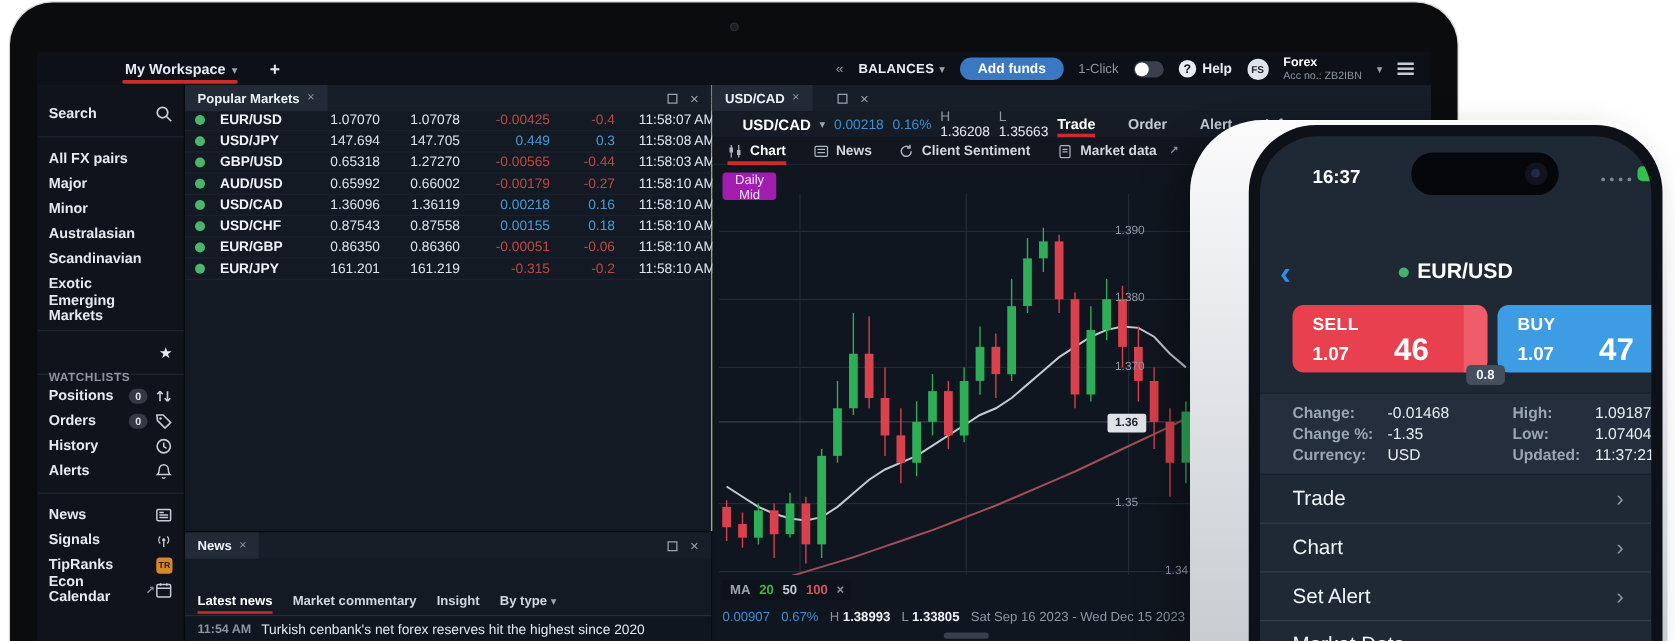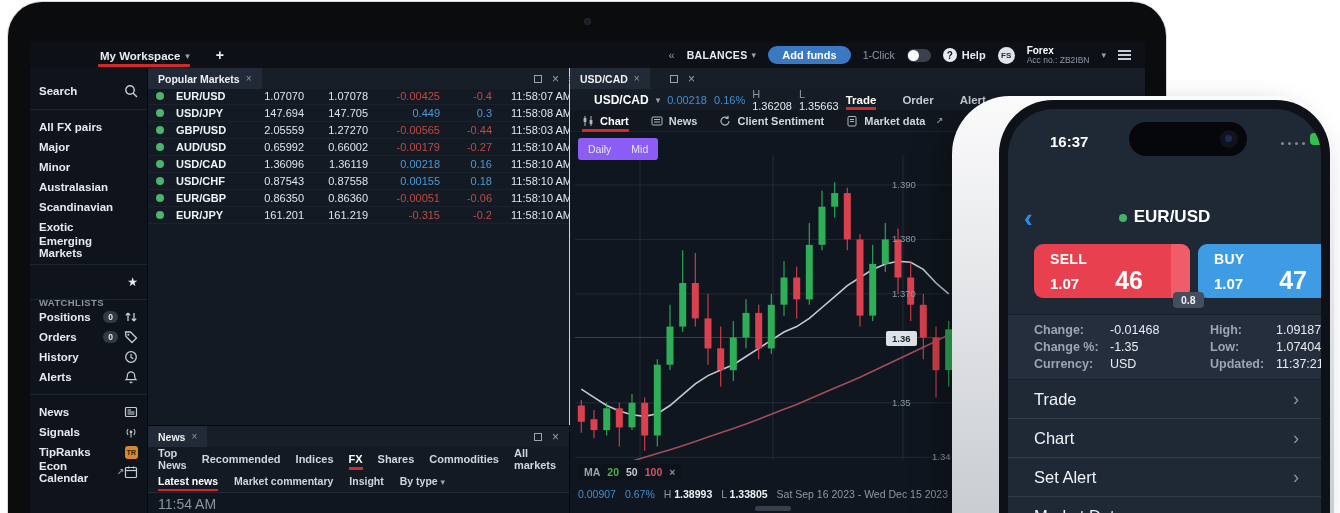--- a/index.html
+++ b/index.html
@@ -81,43 +81,43 @@
   .news-tabs{position:absolute;left:0;top:21px;width:100%;height:23px;display:flex;align-items:center;gap:15px;
              padding:0 10px;color:#cfd6de;font-size:11px;font-weight:bold;background:#141a24;}
   .news-tabs .act{color:#fff;position:relative;}
   .news-tabs .act:after{content:"";position:absolute;left:0;right:0;bottom:-5px;height:2.5px;background:#cf2b2b;}
   .news-sub{position:absolute;left:0;top:44px;width:100%;height:22px;display:flex;align-items:center;gap:16px;
             padding:0 10px;color:#cfd6de;font-size:10.5px;font-weight:bold;}
   .news-sub .act{color:#fff;position:relative;}
   .news-sub .act:after{content:"";position:absolute;left:0;right:0;bottom:-4px;height:2.5px;background:#cf2b2b;}
   .news-item{position:absolute;left:0;top:66px;width:100%;height:22px;display:flex;align-items:center;gap:8px;
              padding:0 10px;border-top:1px solid #232b36;background:#10161f;}
-  .news-item .tm{color:#8b95a2;font-size:14px;flex:none;}
+  .news-item .tm{color:#8b95a2;font-size:10px;flex:none;font-weight:bold;}
   .news-item .hl{color:#e4e9f0;font-size:11px;white-space:nowrap;}
   .nsearch{display:flex;align-items:center;gap:3px;color:#cfd6de;}
 
   
   .chartp{position:absolute;left:540px;top:26px;width:575px;height:445px;background:#10161f;}
   .inforow{position:absolute;left:0;top:21px;width:100%;height:21px;background:#151c26;display:flex;
            align-items:center;gap:7px;padding:0 10px;font-size:11px;}
   .sym{color:#fff;font-weight:bold;font-size:12px;}
   .blue{color:#3f8fd2;}
   .glabel{color:#8d97a4;}
   .gval{color:#e4e9f0;}
   .acts{margin-left:auto;display:flex;gap:26px;color:#c3cad3;font-size:11.5px;font-weight:bold;padding-right:150px;}
   .acts .act{color:#fff;position:relative;}
   .acts .act:after{content:"";position:absolute;left:0;right:0;bottom:-4px;height:2.5px;background:#cf2b2b;}
   .viewtabs{position:absolute;left:0;top:42px;width:100%;height:22px;background:#11161f;border-bottom:1px solid #1b222c;
             display:flex;align-items:center;gap:22px;padding:0 12px;color:#cfd6de;font-size:11px;font-weight:bold;}
   .vtab{display:flex;align-items:center;gap:6px;}
   .vtab.act{color:#fff;position:relative;}
   .vtab.act:after{content:"";position:absolute;left:0;right:0;bottom:-5px;height:2.5px;background:#cf2b2b;}
   .vicon{width:12px;height:12px;color:#aeb6c2;}
-  .periodpill{position:absolute;left:8px;top:70px;height:22px;background:#8b5cf6;border-radius:3px;
-              display:flex;align-items:center;color:#e4e9f0;font-size:10.5px;z-index:5;}
+  .periodpill{position:absolute;left:8px;top:70px;height:22px;background:#a21caf;border-radius:3px;
+              display:flex;align-items:center;color:#e4e9f0;font-size:10.5px;z-index:5;flex-direction:column;}
   .periodpill span{padding:0 10px;}
   .plot{position:absolute;left:5px;top:87px;width:380px;height:305px;}
   .axlab{position:absolute;left:322px;color:#8d97a5;font-size:9.5px;}
   .pricetag{position:absolute;left:316px;background:#dfe3e8;color:#1c242e;font-size:9.5px;font-weight:bold;
             padding:2px 6px;border-radius:2px;}
   .malegend{position:absolute;left:8px;top:396px;display:flex;gap:7px;align-items:flex-start;
             font-size:10.5px;font-weight:bold;background:rgba(13,18,26,.75);padding:2px 6px;border-radius:2px;}
   .cfooter{position:absolute;left:8px;top:420px;display:flex;gap:9px;align-items:center;font-size:10.5px;}
   .cfooter b{color:#eef1f5;}
   .hscroll{position:absolute;left:185px;top:438px;width:36px;height:5px;background:#39404c;border-radius:3px;}
@@ -348,21 +348,21 @@
           <span class="pair">USD/JPY</span>
           <span class="num">147.694</span>
           <span class="num">147.705</span>
           <span class="num chg">0.449</span>
           <span class="num pct">0.3</span>
           <span class="num">11:58:08 AM</span>
         </div>
         <div class="mt-grid mt-row dir-down">
           <span class="dot"></span>
           <span class="pair">GBP/USD</span>
-          <span class="num">2.05559</span>
+          <span class="num">0.65318</span>
           <span class="num">1.27270</span>
           <span class="num chg">-0.00565</span>
           <span class="num pct">-0.44</span>
           <span class="num">11:58:03 AM</span>
         </div>
         <div class="mt-grid mt-row dir-down">
           <span class="dot"></span>
           <span class="pair">AUD/USD</span>
           <span class="num">0.65992</span>
           <span class="num">0.66002</span>
@@ -411,48 +411,33 @@
       <div class="newsp">
         <div class="tabstrip">
           <div class="ptab">
             <span>News</span>
             <span class="x">×</span>
           </div>
           <div class="winctl">
             <span class="maxbox"></span>
             <span class="closex">×</span>
           </div>
-        </div>
-        <div class="news-tabs">
-          <span>Top News</span>
-          <span>Recommended</span>
-          <span>Indices</span>
-          <span class="act">FX</span>
-          <span>Shares</span>
-          <span>Commodities</span>
-          <span>All markets</span>
-          <span class="nsearch">
-            <svg width="11" height="11" viewBox="0 0 14 14">
-                <circle cx="6" cy="6" r="4.2" fill="none" stroke="currentColor" stroke-width="1.6"></circle>
-                <line x1="9.2" y1="9.2" x2="13" y2="13" stroke="currentColor" stroke-width="1.6"></line>
-              </svg>
-            <span>S</span>
-          </span>
         </div>
         <div class="news-sub">
           <span class="act">Latest news</span>
           <span>Market commentary</span>
           <span>Insight</span>
           <span>
             <span>By type</span>
             <span class="caret">▾</span>
           </span>
         </div>
         <div class="news-item">
           <span class="tm">11:54 AM</span>
+          <span class="hl">Turkish cenbank's net forex reserves hit the highest since 2020</span>
         </div>
       </div>
 
       <div class="chartp">
         <div class="tabstrip">
           <div class="ptab">
             <span>USD/CAD</span>
             <span class="x">×</span>
           </div>
           <div class="winctl" style="padding-right:450px;">

